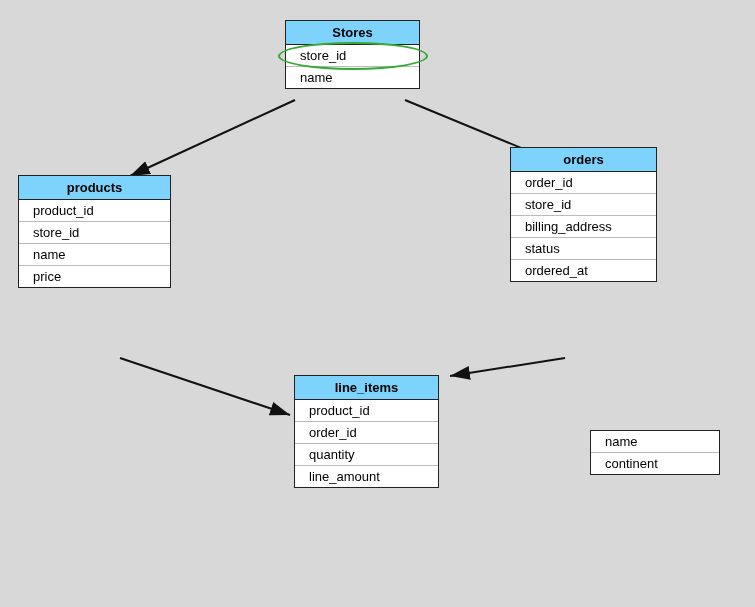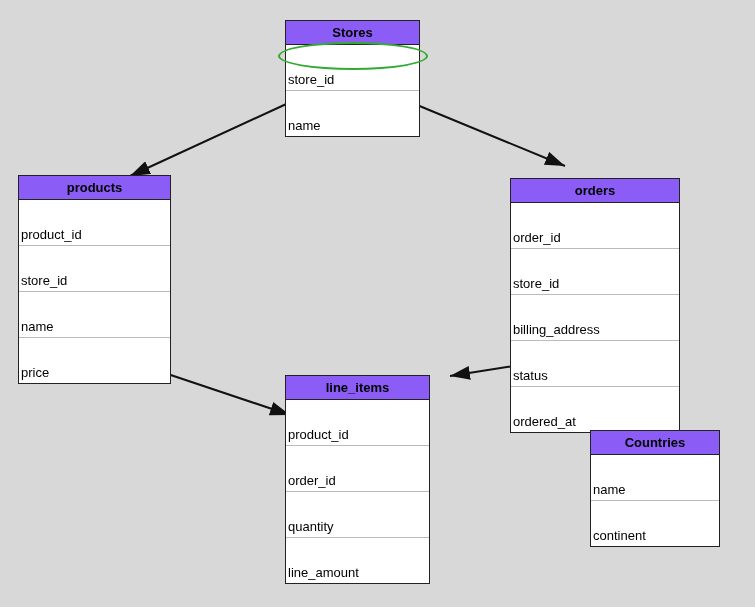--- a/index.html
+++ b/index.html
@@ -15,26 +15,25 @@
     .db-table {
       position: absolute;
       background: #fff;
       border: 1.5px solid #222;
     }
     .db-table .table-header {
       font-weight: bold;
       text-align: center;
       padding: 4px 10px;
       border-bottom: 1.5px solid #222;
-      background: #8b5cf6;
+      background: #7dd3fc;
     }
     .db-table .table-field {
-      padding: 3px 2px;
+      padding: 3px 14px;
       border-bottom: 1px solid #bbb;
-      margin-top: 24px;
     }
     .db-table .table-field:last-child {
       border-bottom: none;
     }
     .pk-highlight {
       position: absolute;
       border: 2.5px solid #3a3;
       border-radius: 50%;
       pointer-events: none;
     }
@@ -77,34 +76,33 @@
 <div class="pk-highlight" style="left: 278px; top: 42px; width: 150px; height: 28px;"></div>
 
 <div class="db-table" style="left:18px; top:175px; width:153px;">
   <div class="table-header">products</div>
   <div class="table-field">product_id</div>
   <div class="table-field">store_id</div>
   <div class="table-field">name</div>
   <div class="table-field">price</div>
 </div>
 
-<div class="db-table" style="left:510px; top:178px; width:170px;">
+<div class="db-table" style="left:510px; top:147px; width:147px;">
   <div class="table-header">orders</div>
   <div class="table-field">order_id</div>
   <div class="table-field">store_id</div>
   <div class="table-field">billing_address</div>
   <div class="table-field">status</div>
   <div class="table-field">ordered_at</div>
 </div>
 
-<div class="db-table" style="left:285px; top:375px; width:145px;">
+<div class="db-table" style="left:294px; top:375px; width:145px;">
   <div class="table-header">line_items</div>
   <div class="table-field">product_id</div>
   <div class="table-field">order_id</div>
   <div class="table-field">quantity</div>
   <div class="table-field">line_amount</div>
 </div>
 
 <div class="db-table" style="left:590px; top:430px; width:130px;">
-  <div class="table-header">Countries</div>
   <div class="table-field">name</div>
   <div class="table-field">continent</div>
 </div>
 
 </body></html>

